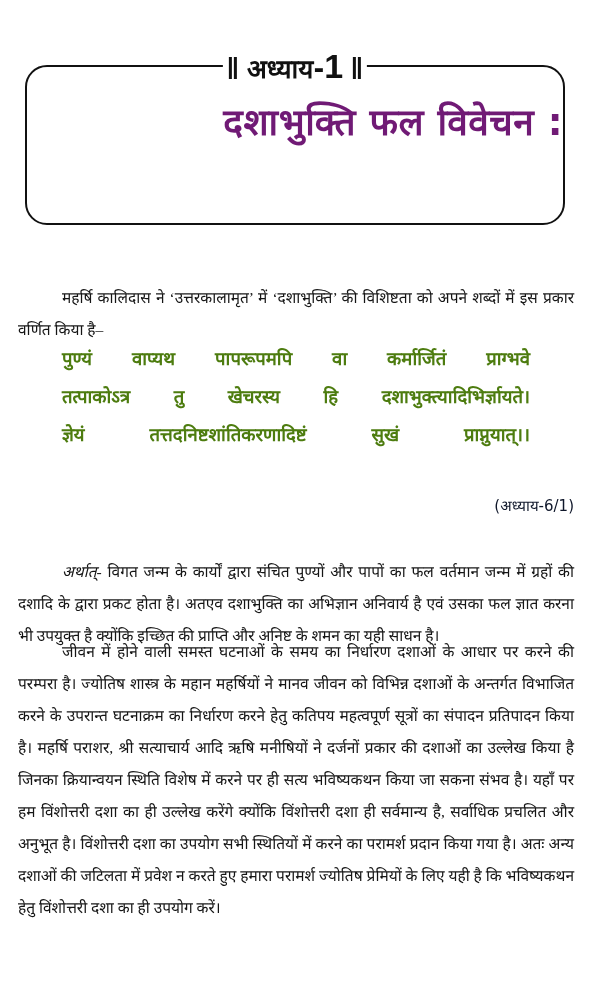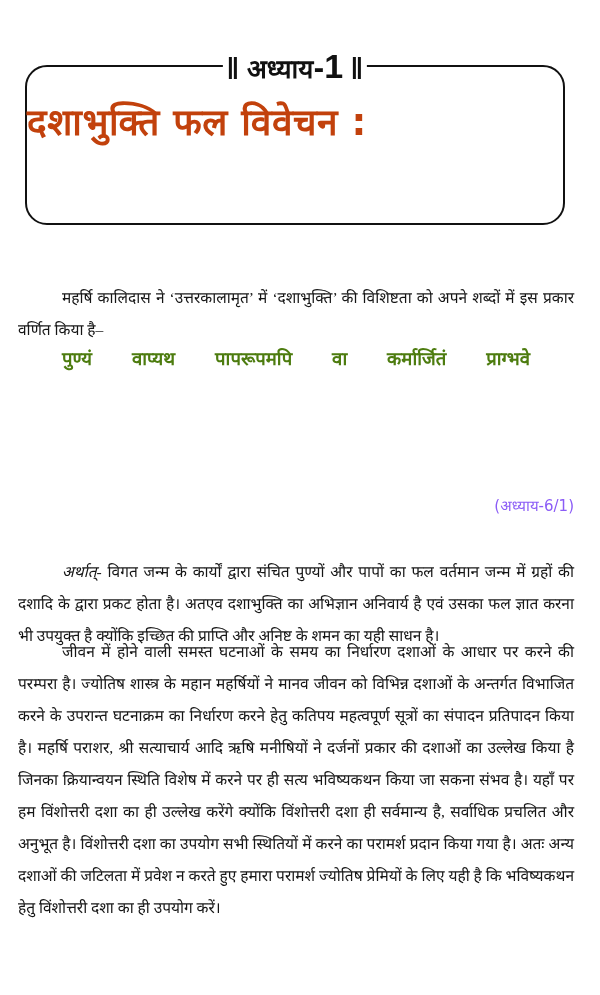--- a/index.html
+++ b/index.html
@@ -63,26 +63,26 @@
   .chapter-num {
     font-family: "Liberation Sans", sans-serif;
     font-weight: 900;
     font-size: 34px;
     line-height: 34px;
   }
   .main-title {
     position: absolute;
     left: 0; right: 0;
     top: 28px;
-    text-align: left;
+    text-align: right;
     font-family: "DejaVu Sans", sans-serif;
     font-weight: bold;
     font-size: 37px;
     line-height: 56px;
-    color: #c2410c;
+    color: #701a75;
     letter-spacing: 0.5px;
   }
 
   
   .body-text {
     position: absolute;
     left: 18px;
     width: 556px;
     font-family: "DejaVu Sans", sans-serif;
     font-size: 15.5px;
@@ -114,21 +114,21 @@
     text-align-last: justify;
     white-space: nowrap;
   }
   .verse-ref {
     position: absolute;
     right: 26px;
     top: 494px;
     font-family: "DejaVu Sans", sans-serif;
     font-size: 15px;
     line-height: 24px;
-    color: #8b5cf6;
+    color: #0f172a;
   }
 
   .meaning { top: 556px; }
   .meaning-label { font-style: italic; }
   .history { top: 636px; }
 </style>
 </head>
 <body>
 
 <div class="page">
@@ -143,20 +143,22 @@
       <div>दशाभुक्ति फल विवेचन :</div>
     </div>
   </div>
 
   <div class="body-text intro">
     <p class="para">महर्षि कालिदास ने ‘उत्तरकालामृत’ में ‘दशाभुक्ति’ की विशिष्टता को अपने शब्दों में इस प्रकार वर्णित किया है–</p>
   </div>
 
   <div class="verse">
     <span class="verse-line">पुण्यं  वाप्यथ  पापरूपमपि  वा  कर्मार्जितं प्राग्भवे</span>
+    <span class="verse-line">तत्पाकोऽत्र तु खेचरस्य हि दशाभुक्त्यादिभिर्ज्ञायते।</span>
+    <span class="verse-line">ज्ञेयं तत्तदनिष्टशांतिकरणादिष्टं सुखं प्राप्नुयात्।।</span>
   </div>
   <div class="verse-ref">(अध्याय-6/1)</div>
 
   <div class="body-text meaning">
     <p class="para"><span class="meaning-label">अर्थात्-</span><span> विगत जन्म के कार्यों द्वारा संचित पुण्यों और पापों का फल वर्तमान जन्म में ग्रहों की दशादि के द्वारा प्रकट होता है। अतएव दशाभुक्ति का अभिज्ञान अनिवार्य है एवं उसका फल ज्ञात करना भी उपयुक्त है क्योंकि इच्छित की प्राप्ति और अनिष्ट के शमन का यही साधन है।</span></p>
   </div>
 
   <div class="body-text history">
     <p class="para">जीवन में होने वाली समस्त घटनाओं के समय का निर्धारण दशाओं के आधार पर करने की परम्परा है। ज्योतिष शास्त्र के महान महर्षियों ने मानव जीवन को विभिन्न दशाओं के अन्तर्गत विभाजित करने के उपरान्त घटनाक्रम का निर्धारण करने हेतु कतिपय महत्वपूर्ण सूत्रों का संपादन प्रतिपादन किया है। महर्षि पराशर, श्री सत्याचार्य आदि ऋषि मनीषियों ने दर्जनों प्रकार की दशाओं का उल्लेख किया है जिनका क्रियान्वयन स्थिति विशेष में करने पर ही सत्य भविष्यकथन किया जा सकना संभव है। यहाँ पर हम विंशोत्तरी दशा का ही उल्लेख करेंगे क्योंकि विंशोत्तरी दशा ही सर्वमान्य है, सर्वाधिक प्रचलित और अनुभूत है। विंशोत्तरी दशा का उपयोग सभी स्थितियों में करने का परामर्श प्रदान किया गया है। अतः अन्य दशाओं की जटिलता में प्रवेश न करते हुए हमारा परामर्श ज्योतिष प्रेमियों के लिए यही है कि भविष्यकथन हेतु विंशोत्तरी दशा का ही उपयोग करें।</p>
   </div>

